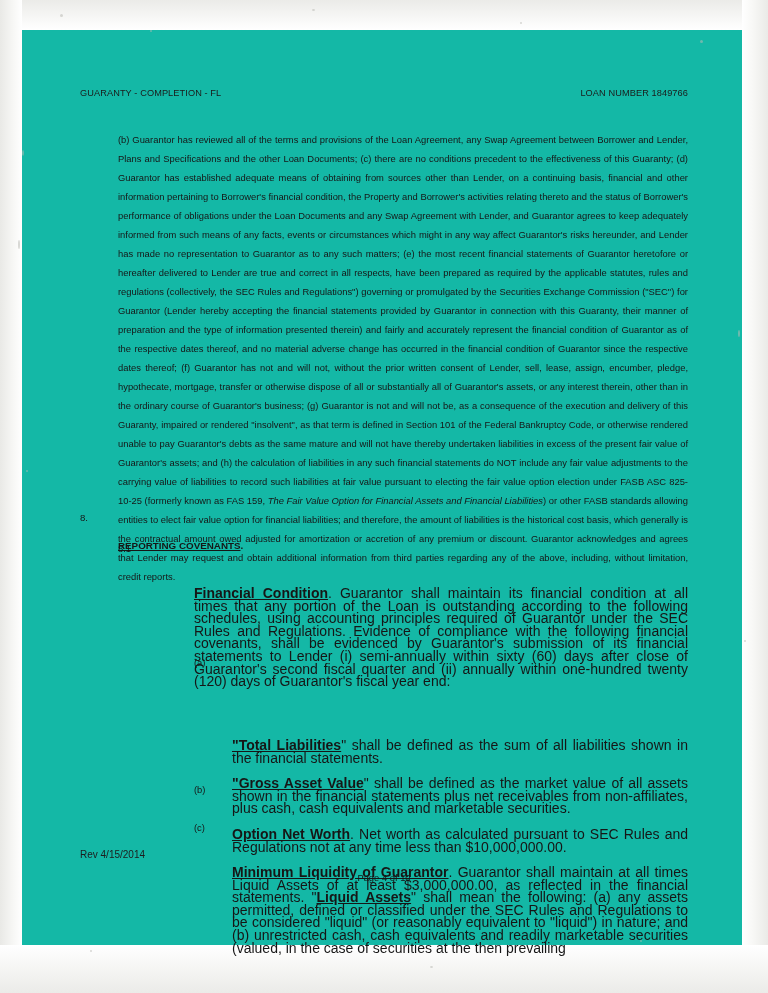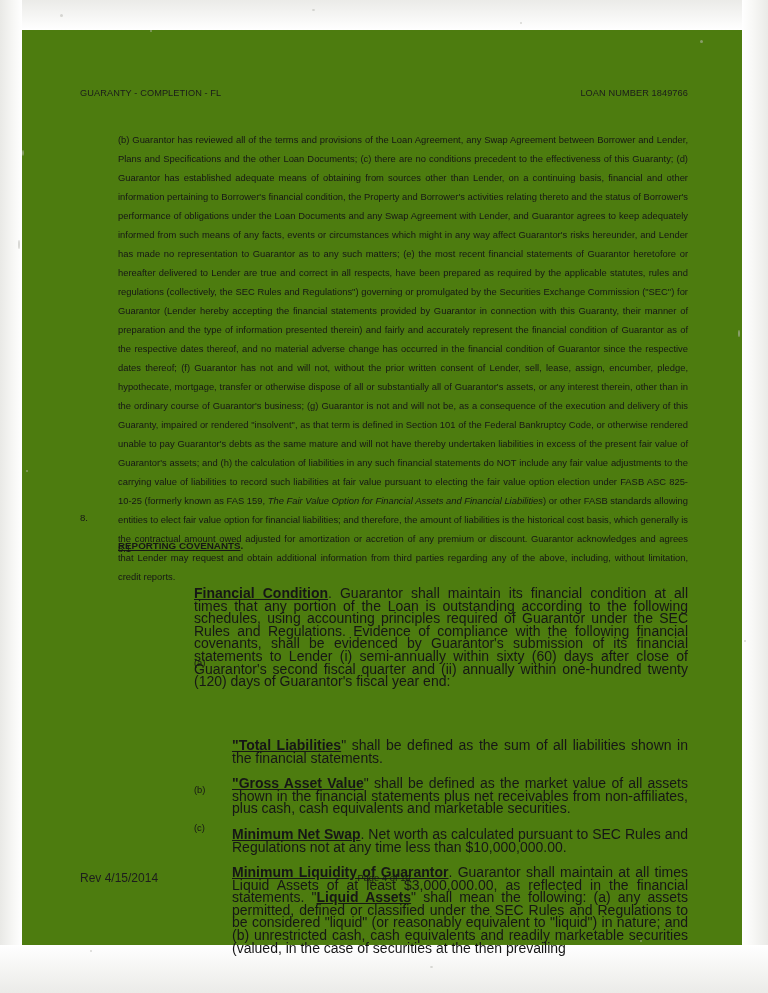--- a/index.html
+++ b/index.html
@@ -7,21 +7,21 @@
     padding: 0;
     background: #d8d8d4;
   }
   body {
     font-family: "Liberation Sans", sans-serif;
   }
   .page {
     position: relative;
     width: 768px;
     height: 993px;
-    background: #4d7c0f;
+    background: #14b8a6;
     overflow: hidden;
   }
   
   .scan-left-shade {
     position: absolute;
     left: 0; top: 0;
     width: 22px; height: 993px;
     background: linear-gradient(to right, #e9e9e6 0%, #f7f7f5 60%, #ffffff 100%);
     pointer-events: none;
   }
@@ -132,22 +132,22 @@
     left: 0;
     top: 872px;
     width: 768px;
     text-align: center;
     font-size: 9.4px;
     color: #161616;
   }
   .footer-rev {
     position: absolute;
     left: 80px;
-    top: 871px;
-    font-size: 12px;
+    top: 849px;
+    font-size: 10px;
     color: #1d1d1d;
   }
 </style>
 </head>
 <body>
 
 <div class="page">
 
   <div class="scan-top-shade"></div>
   <div class="scan-left-shade"></div>
@@ -185,21 +185,21 @@
     <div class="sub-num" style="left:118px; top:543px;text-align:right;">8.1</div>
     <div class="sub-body" style="left:194px; top:543px; width:494px;"><span class="lead">Financial Condition</span><span>.  Guarantor shall maintain its financial condition at all times that any portion of the Loan is outstanding according to the following schedules, using accounting principles required of Guarantor under the SEC Rules and Regulations.  Evidence of compliance with the following financial covenants, shall be evidenced by Guarantor's submission of its financial statements to Lender (i) semi-annually within sixty (60) days after close of Guarantor's second fiscal quarter and (ii) annually within one-hundred twenty (120) days of Guarantor's fiscal year end:</span></div>
 
     <div class="item-label" style="left:194px; top:657px;">(a)</div>
 
     <div class="sub-body" style="left:232px; top:695px; width:456px;"><span class="lead">"Total Liabilities</span><span>" shall be defined as the sum of all liabilities shown in the financial statements.</span></div>
 
     <div class="sub-body" style="left:232px; top:733px; width:456px;"><span class="lead">"Gross Asset Value</span><span>" shall be defined as the market value of all assets shown in the financial statements plus net receivables from non-affiliates, plus cash, cash equivalents and marketable securities.</span></div>
 
     <div class="item-label" style="left:194px; top:784px;">(b)</div>
-    <div class="sub-body" style="left:232px; top:784px; width:456px;"><span class="lead">Minimum Net Swap</span><span>.  Net worth as calculated pursuant to SEC Rules and Regulations not at any time less than $10,000,000.00.</span></div>
+    <div class="sub-body" style="left:232px; top:784px; width:456px;"><span class="lead">Option Net Worth</span><span>.  Net worth as calculated pursuant to SEC Rules and Regulations not at any time less than $10,000,000.00.</span></div>
 
     <div class="item-label" style="left:194px; top:822px;">(c)</div>
     <div class="sub-body" style="left:232px; top:822px; width:456px;"><span class="lead">Minimum Liquidity of Guarantor</span><span>. Guarantor shall maintain at all times Liquid Assets of at least $3,000,000.00, as reflected in the financial statements.  "</span><span class="lead">Liquid Assets</span><span>" shall mean the following: (a) any assets permitted, defined or classified under the SEC Rules and Regulations to be considered "liquid" (or reasonably equivalent to "liquid") in nature; and (b) unrestricted cash, cash equivalents and readily marketable securities (valued, in the case of securities at the then prevailing</span></div>
 
     <div class="footer-page">Page 4 of 10</div>
     <div class="footer-rev">Rev 4/15/2014</div>
 
   </div>
 </div>
 

